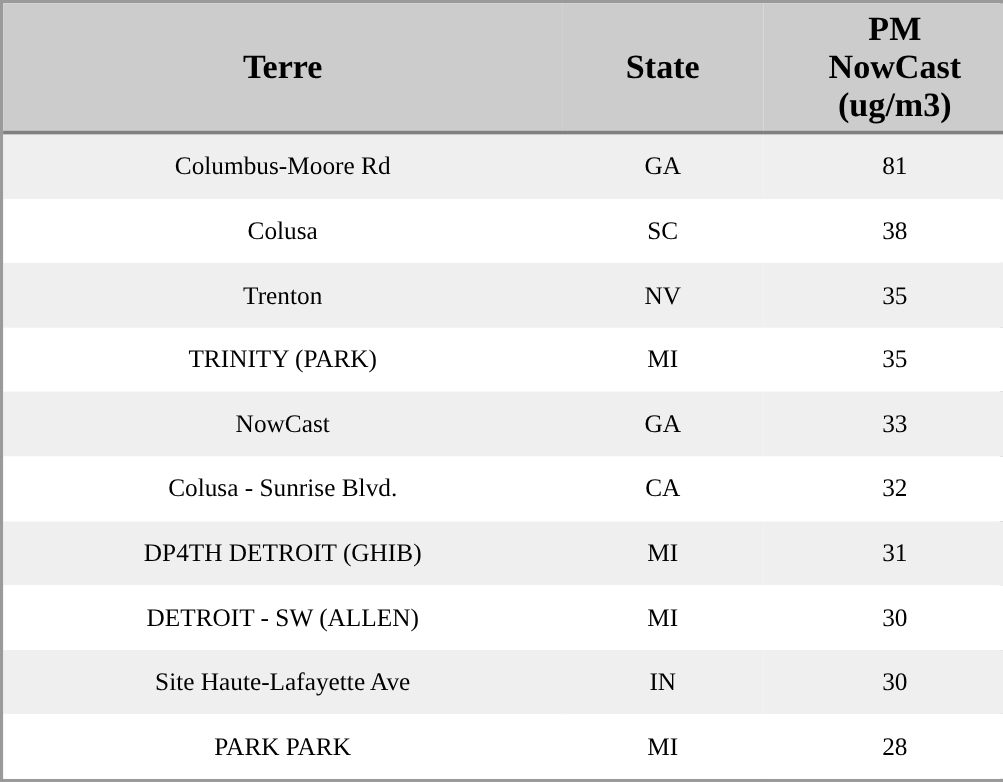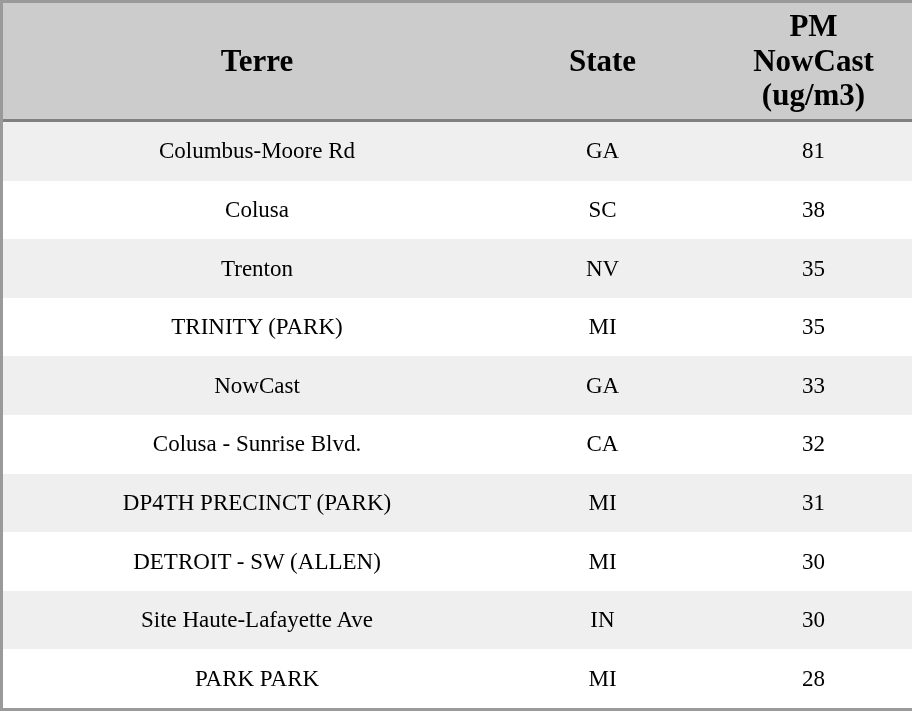--- a/index.html
+++ b/index.html
@@ -107,21 +107,21 @@
         <td>NowCast</td>
         <td>GA</td>
         <td>33</td>
       </tr>
       <tr class="row-plain">
         <td>Colusa - Sunrise Blvd.</td>
         <td>CA</td>
         <td>32</td>
       </tr>
       <tr class="row-alt">
-        <td>DP4TH PRECINCT (PARK)</td>
+        <td>DP4TH DETROIT (GHIB)</td>
         <td>MI</td>
         <td>31</td>
       </tr>
       <tr class="row-plain">
         <td>DETROIT - SW (ALLEN)</td>
         <td>MI</td>
         <td>30</td>
       </tr>
       <tr class="row-alt">
         <td>Site Haute-Lafayette Ave</td>

